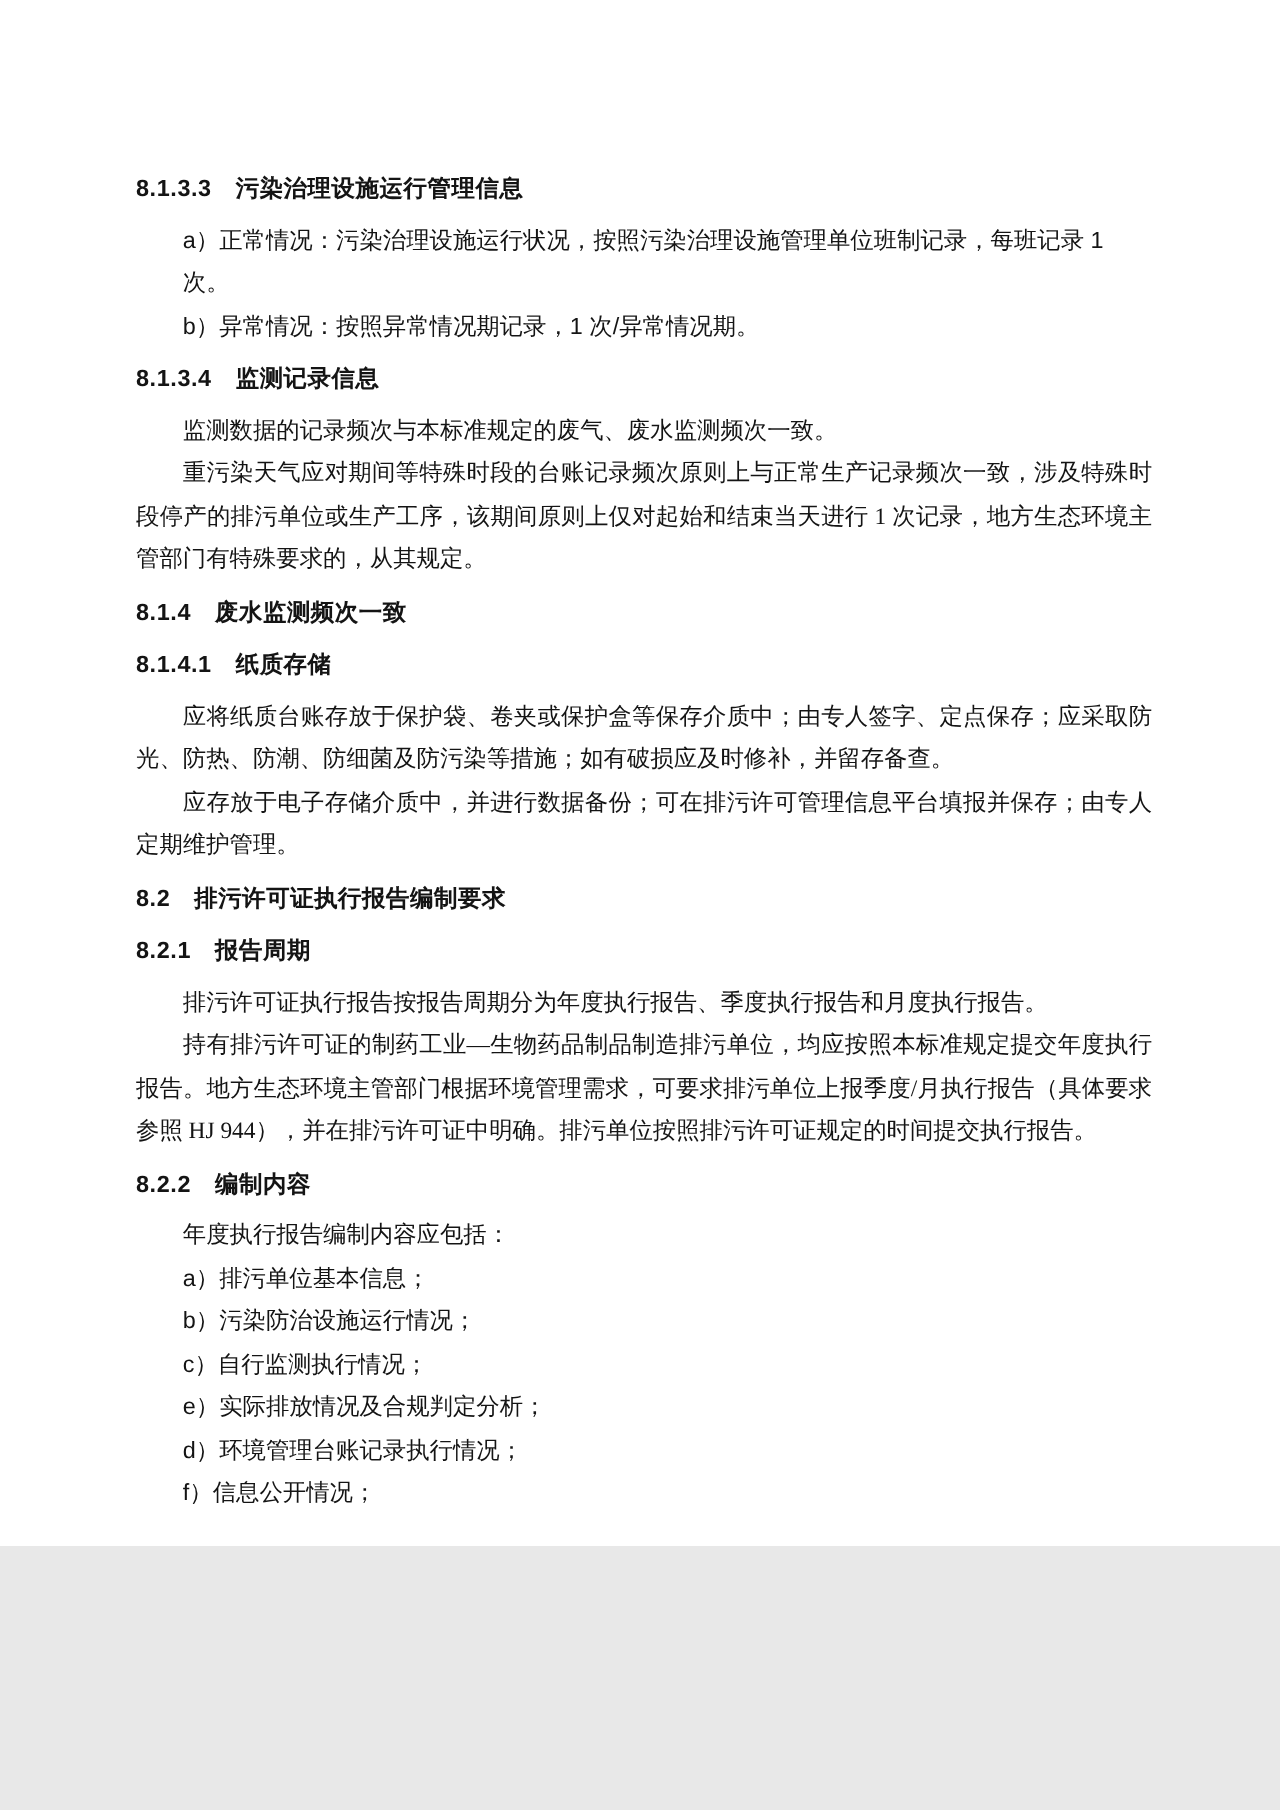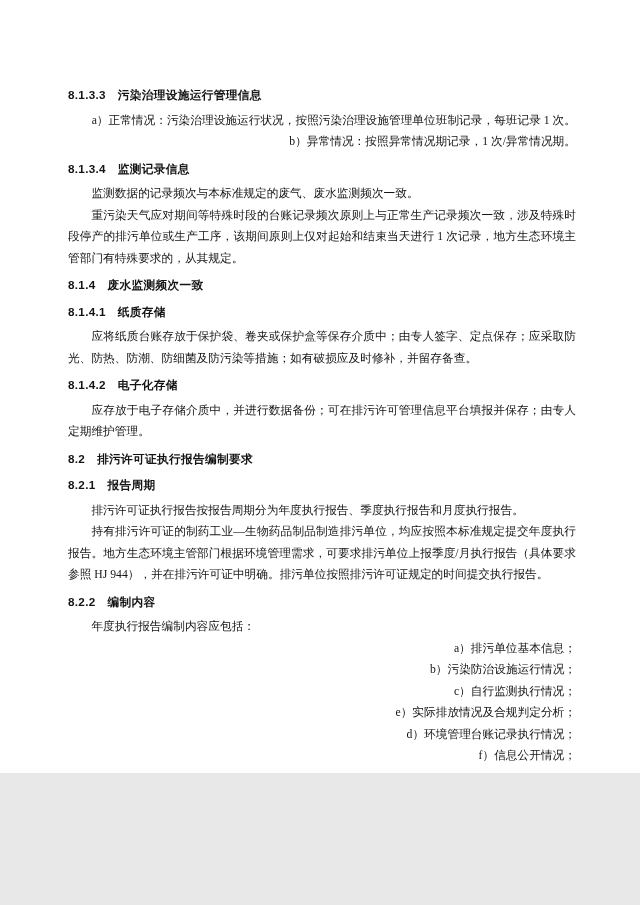--- a/index.html
+++ b/index.html
@@ -30,25 +30,25 @@
     letter-spacing: 0.3px;
   }
   .para {
     font-family: "Liberation Serif", "DejaVu Serif", serif;
     font-size: 11.7px;
     line-height: 21.5px;
     text-align: justify;
     text-indent: 2em;
   }
   .item {
-    font-family: Liberation Serif, serif;
+    font-family: Liberation Sans, sans-serif;
     font-size: 11.7px;
     line-height: 21.5px;
     padding-left: 2em;
-    text-align: right;
+    text-align: left;
   }
   .page-number {
     position: absolute;
     top: 836px;
     right: 64px;
     font-family: "Liberation Serif", "DejaVu Serif", serif;
     font-size: 17px;
     color: #141414;
   }
 </style>
@@ -64,21 +64,20 @@
 
     <div class="h3">8.1.3.4　监测记录信息</div>
     <p class="para">监测数据的记录频次与本标准规定的废气、废水监测频次一致。</p>
 
     <p class="para">重污染天气应对期间等特殊时段的台账记录频次原则上与正常生产记录频次一致，涉及特殊时段停产的排污单位或生产工序，该期间原则上仅对起始和结束当天进行 1 次记录，地方生态环境主管部门有特殊要求的，从其规定。</p>
 
     <div class="h2">8.1.4　废水监测频次一致</div>
     <div class="h3">8.1.4.1　纸质存储</div>
     <p class="para">应将纸质台账存放于保护袋、卷夹或保护盒等保存介质中；由专人签字、定点保存；应采取防光、防热、防潮、防细菌及防污染等措施；如有破损应及时修补，并留存备查。</p>
 
-    <div class="h3">8.1.4.2　电子化存储</div>
     <p class="para">应存放于电子存储介质中，并进行数据备份；可在排污许可管理信息平台填报并保存；由专人定期维护管理。</p>
 
     <div class="h2">8.2　排污许可证执行报告编制要求</div>
     <div class="h3">8.2.1　报告周期</div>
     <p class="para">排污许可证执行报告按报告周期分为年度执行报告、季度执行报告和月度执行报告。</p>
     <p class="para">持有排污许可证的制药工业—生物药品制品制造排污单位，均应按照本标准规定提交年度执行报告。地方生态环境主管部门根据环境管理需求，可要求排污单位上报季度/月执行报告（具体要求参照 HJ 944），并在排污许可证中明确。排污单位按照排污许可证规定的时间提交执行报告。</p>
 
     <div class="h3">8.2.2　编制内容</div>
     <p class="para">年度执行报告编制内容应包括：</p>
     <div class="item">a）排污单位基本信息；</div>

